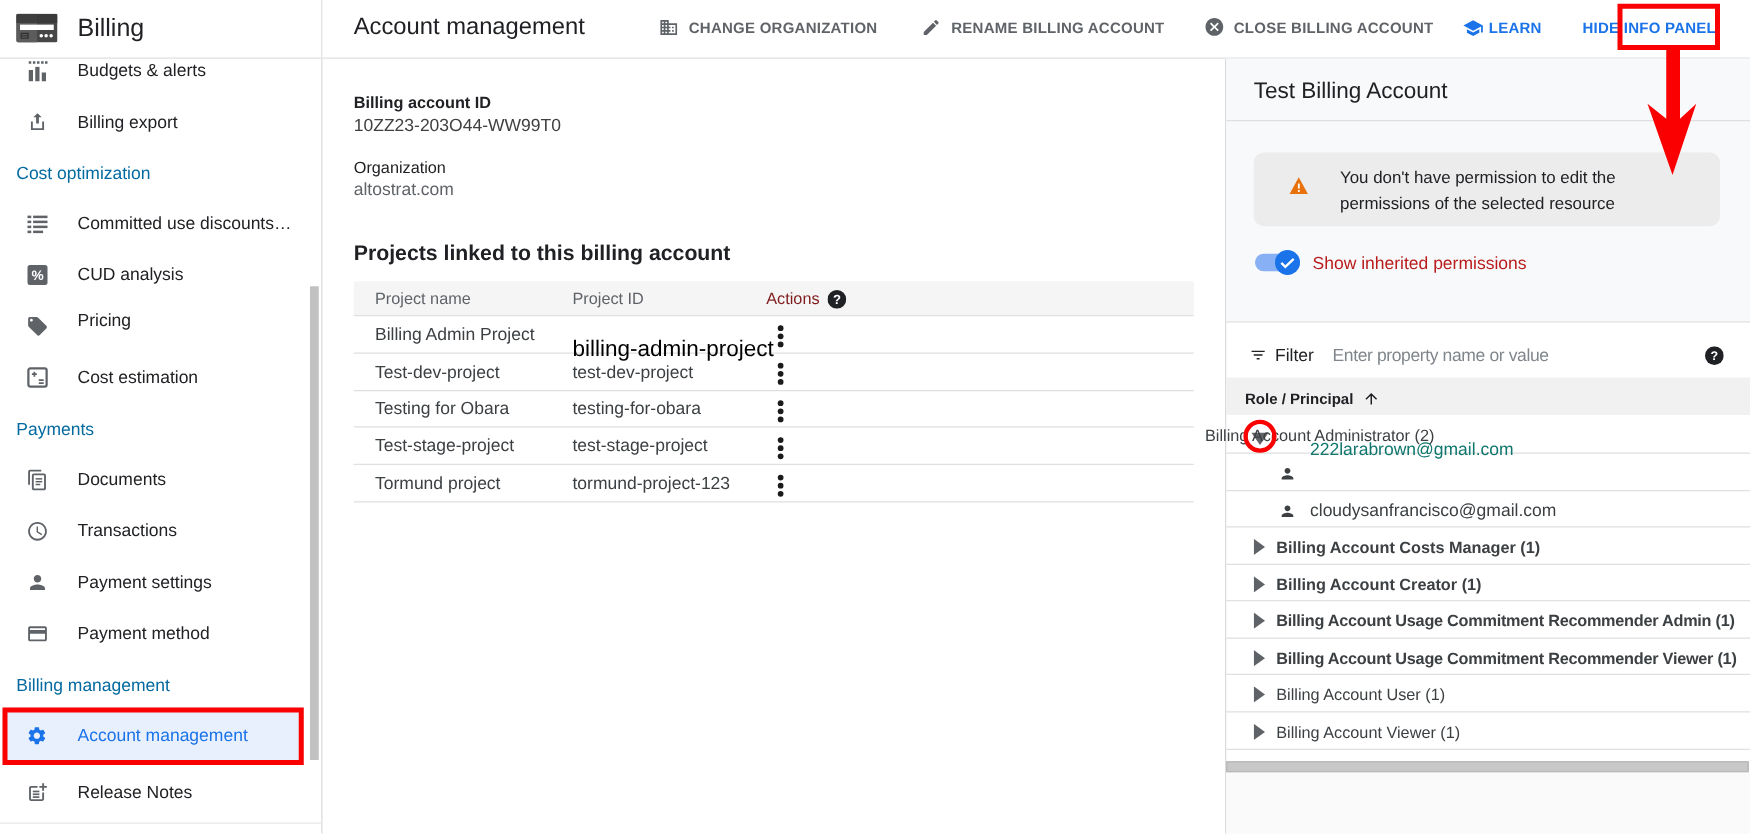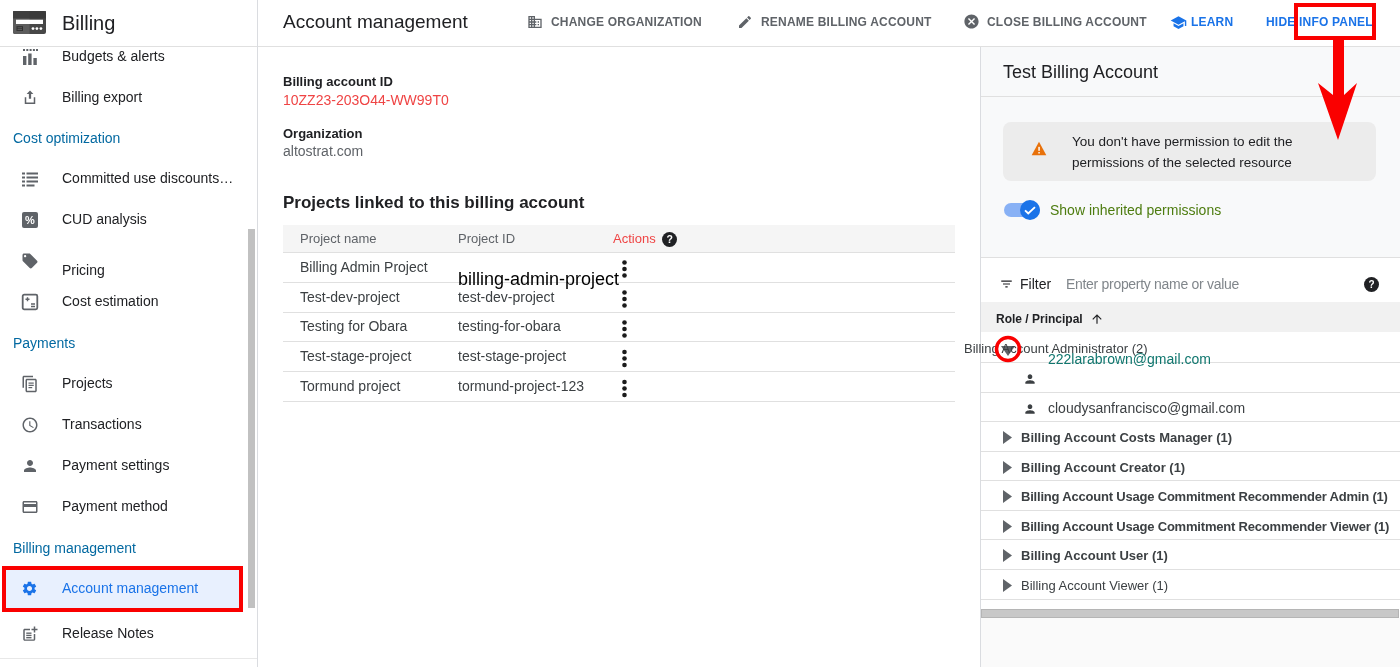--- a/index.html
+++ b/index.html
@@ -30,24 +30,24 @@
       <circle cx="23.9" cy="17.6" r="1.4" fill="#fff"></circle>
       <circle cx="27.9" cy="17.6" r="1.4" fill="#fff"></circle>
   </svg>
   <div class="abs" style="left:62px;top:0;height:46px;line-height:46px;font-size:20px;color:#202124">Billing</div>
 
   <div class="mi" style="top:46px;line-height:20px">Budgets &amp; alerts</div>
   <div class="mi" style="top:87px;line-height:20px">Billing export</div>
   <div class="ml" style="top:128px;line-height:20px">Cost optimization</div>
   <div class="mi" style="top:168px;line-height:20px">Committed use discounts…</div>
   <div class="mi" style="top:209px;line-height:20px">CUD analysis</div>
-  <div class="mi" style="top:260px;line-height:20px">Pricing</div>
+  <div class="mi" style="top:246px;line-height:20px">Pricing</div>
   <div class="mi" style="top:291px;line-height:20px">Cost estimation</div>
   <div class="ml" style="top:333px;line-height:20px">Payments</div>
-  <div class="mi" style="top:373px;line-height:20px">Projects</div>
+  <div class="mi" style="top:373px;line-height:20px">Documents</div>
   <div class="mi" style="top:414px;line-height:20px">Transactions</div>
   <div class="mi" style="top:455px;line-height:20px">Payment settings</div>
   <div class="mi" style="top:496px;line-height:20px">Payment method</div>
   <div class="ml" style="top:538px;line-height:20px">Billing management</div>
   <div class="mi" style="top:623px;line-height:20px">Release Notes</div>
 
   <svg class="ic" style="left:21px;top:48px" width="18" height="18" viewBox="0 0 18 18" fill="#5f6368">
     <rect x="2" y="1" width="2" height="2"></rect>
       <rect x="5.3" y="1" width="2" height="2"></rect>
       <rect x="8.6" y="1" width="2" height="2"></rect>
@@ -145,30 +145,30 @@
 </svg>
 <div class="tb" style="left:987px">CLOSE BILLING ACCOUNT</div>
 
 <svg class="ic" style="left:1170px;top:14px" width="17" height="17" viewBox="0 0 24 24" fill="#1a73e8">
   <path d="M5 13.18v4L12 21l7-3.82v-4L12 17l-7-3.82zM12 3L1 9l11 6 9-4.91V17h2V9L12 3z"></path>
 </svg>
 <div class="tb tbb" style="left:1191px">LEARN</div>
 <div class="tb tbb" style="left:1266px">HIDE INFO PANEL</div>
 
 <div class="abs" style="left:283px;top:74px;font-size:13px;font-weight:bold;line-height:15px">Billing account ID</div>
-<div class="abs" style="left:283px;top:92px;font-size:14px;color:#ef4444;line-height:17px">10ZZ23-203O44-WW99T0</div>
-<div class="abs" style="left:283px;top:126px;font-size:13px;font-weight:bold;line-height:15px">Organization</div>
+<div class="abs" style="left:283px;top:92px;font-size:14px;color:#404040;line-height:17px">10ZZ23-203O44-WW99T0</div>
+<div class="abs" style="left:283px;top:126px;font-size:13px;font-weight:normal;line-height:15px">Organization</div>
 <div class="abs" style="left:283px;top:143px;font-size:14px;color:#5f6368;line-height:17px">altostrat.com</div>
 
 <div class="abs" style="left:283px;top:192px;font-size:17px;font-weight:bold;line-height:22px">Projects linked to this billing account</div>
 
 <div class="abs" style="left:283px;top:225px;width:672px;height:27px;background:#f5f5f5"></div>
 <div class="abs" style="left:300px;top:225px;height:27px;line-height:27px;font-size:13px;color:#5f6368">Project name</div>
 <div class="abs" style="left:458px;top:225px;height:27px;line-height:27px;font-size:13px;color:#5f6368">Project ID</div>
-<div class="abs" style="left:613px;top:225px;height:27px;line-height:27px;font-size:13px;color:#ef4444">Actions</div>
+<div class="abs" style="left:613px;top:225px;height:27px;line-height:27px;font-size:13px;color:#7f1d1d">Actions</div>
 <svg class="ic" style="left:662px;top:232px" width="15" height="15" viewBox="0 0 15 15">
   <circle cx="7.5" cy="7.5" r="7.5" fill="#202124"></circle>
   <text x="7.6" y="11.4" font-size="10.5" font-weight="bold" fill="#fff" text-anchor="middle" font-family="Liberation Sans">?</text>
 </svg>
 
 <div class="abs" style="left:283px;top:252px;width:672px;border-top:1px solid #e0e0e0"></div>
 <div class="abs" style="left:283px;top:282px;width:672px;border-top:1px solid #e0e0e0"></div>
 <div class="abs" style="left:283px;top:312px;width:672px;border-top:1px solid #e0e0e0"></div>
 <div class="abs" style="left:283px;top:341px;width:672px;border-top:1px solid #e0e0e0"></div>
 <div class="abs" style="left:283px;top:371px;width:672px;border-top:1px solid #e0e0e0"></div>
@@ -214,21 +214,21 @@
   <rect x="11" y="8.5" width="2.2" height="6" fill="#fff"></rect>
     <rect x="11" y="16.3" width="2.2" height="2.2" fill="#fff"></rect>
 </svg>
 <div class="abs" style="left:1072px;top:131px;font-size:13.5px;color:#202124;line-height:21px">You don't have permission to edit the<br>permissions of the selected resource</div>
 
 <div class="abs" style="left:1004px;top:203px;width:36px;height:14px;border-radius:7px;background:#88b1f5"></div>
 <div class="abs" style="left:1020px;top:200px;width:20px;height:20px;border-radius:50%;background:#1a73e8"></div>
 <svg class="ic" style="left:1023px;top:203px" width="14" height="14" viewBox="0 0 24 24" fill="none" stroke="#fff" stroke-width="3.2">
   <path d="M3.5 12.5l5.5 5.5L20.5 7"></path>
 </svg>
-<div class="abs" style="left:1050px;top:200px;font-size:14px;color:#4d7c0f;line-height:20px">Show inherited permissions</div>
+<div class="abs" style="left:1050px;top:200px;font-size:14px;color:#b91c1c;line-height:20px">Show inherited permissions</div>
 
 <div class="abs" style="left:981px;top:257px;width:419px;border-top:1px solid #e0e0e0"></div>
 <svg class="ic" style="left:999px;top:277px" width="15" height="14" viewBox="0 0 24 24" fill="#202124">
   <path d="M10 18h4v-2h-4v2zM3 6v2h18V6H3zm3 7h12v-2H6v2z"></path>
 </svg>
 <div class="abs" style="left:1020px;top:274px;font-size:14px;font-weight:normal;color:#202124;line-height:20px">Filter</div>
 <div class="abs" style="left:1066px;top:274px;font-size:14px;letter-spacing:-.3px;color:#80868b;line-height:20px">Enter property name or value</div>
 <svg class="ic" style="left:1364px;top:277px" width="15" height="15" viewBox="0 0 15 15">
   <circle cx="7.5" cy="7.5" r="7.5" fill="#202124"></circle>
   <text x="7.5" y="11.2" font-size="10" font-weight="bold" fill="#fff" text-anchor="middle" font-family="Liberation Sans">?</text>
@@ -281,21 +281,21 @@
 <div class="abs" style="left:1021px;top:482px;height:30px;line-height:30px;font-size:13px;font-weight:bold;color:#3c4043;white-space:nowrap;letter-spacing:-.2px">Billing Account Usage Commitment Recommender Admin (1)</div>
 
 <svg class="ic" style="left:1003px;top:520px" width="9" height="13" viewBox="0 0 9 13">
     <path d="M0 0l9 6.5L0 13z" fill="#5f6368"></path>
   </svg>
 <div class="abs" style="left:1021px;top:512px;height:29px;line-height:29px;font-size:13px;font-weight:bold;color:#3c4043;white-space:nowrap;letter-spacing:-.2px">Billing Account Usage Commitment Recommender Viewer (1)</div>
 
 <svg class="ic" style="left:1003px;top:549px" width="9" height="13" viewBox="0 0 9 13">
     <path d="M0 0l9 6.5L0 13z" fill="#5f6368"></path>
   </svg>
-<div class="abs" style="left:1021px;top:541px;height:30px;line-height:30px;font-size:13px;font-weight:bold;color:#3c4043;white-space:nowrap">Billing Account User (1)</div>
+<div class="abs" style="left:1021px;top:541px;height:30px;line-height:30px;font-size:13px;font-weight:normal;color:#3c4043;white-space:nowrap">Billing Account User (1)</div>
 
 <svg class="ic" style="left:1003px;top:579px" width="9" height="13" viewBox="0 0 9 13">
     <path d="M0 0l9 6.5L0 13z" fill="#5f6368"></path>
   </svg>
 <div class="abs" style="left:1021px;top:571px;height:30px;line-height:30px;font-size:13px;font-weight:normal;color:#3c4043;white-space:nowrap">Billing Account Viewer (1)</div>
 
 <div class="abs" style="left:981px;top:609px;width:418px;height:9px;background:#c8c8c8;border:1px solid #b5b5b5"></div>
 <div class="abs" style="left:981px;top:618px;width:419px;height:49px;background:#fafafa"></div>
 
 <div class="abs" style="left:1294px;top:3px;width:82px;height:37px;border:4px solid #fa0000"></div>

